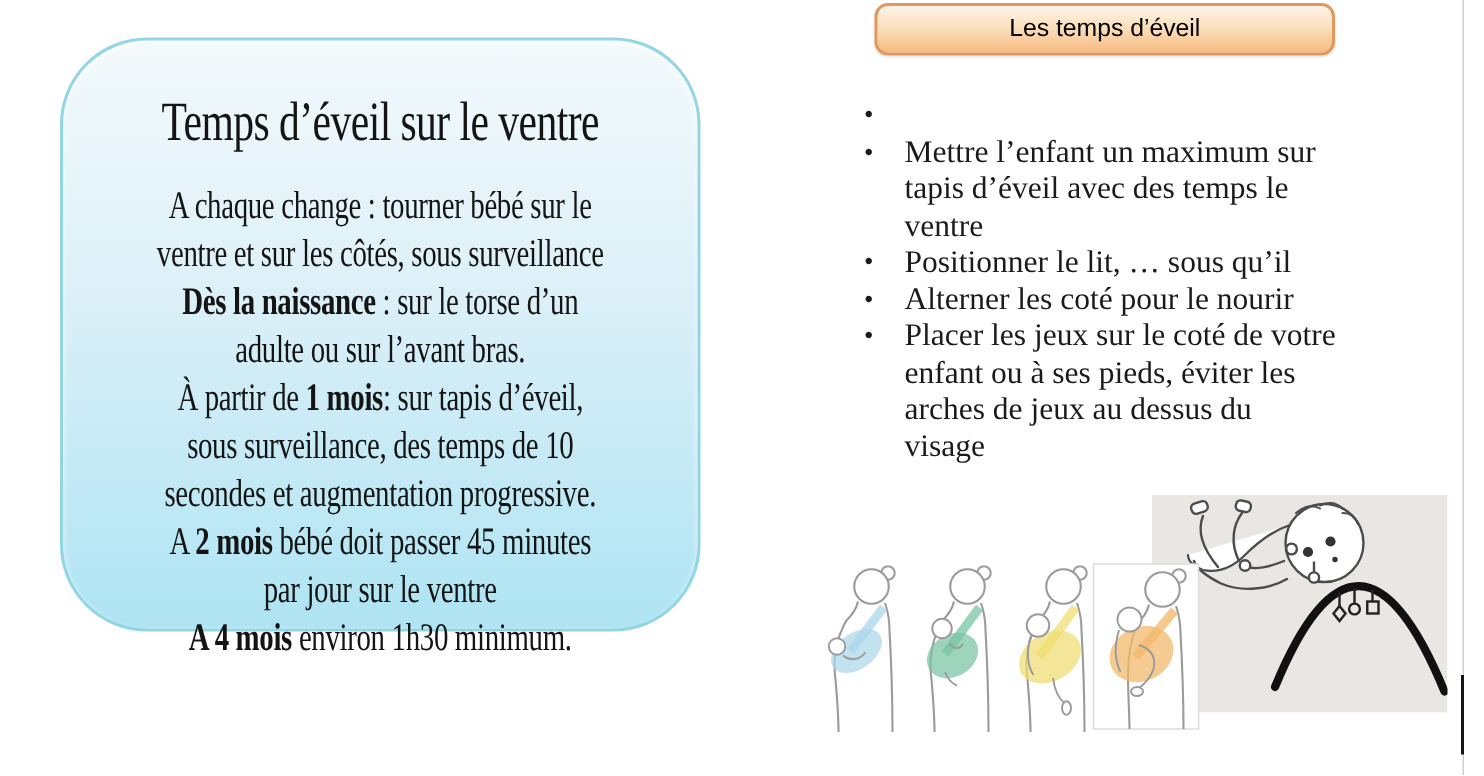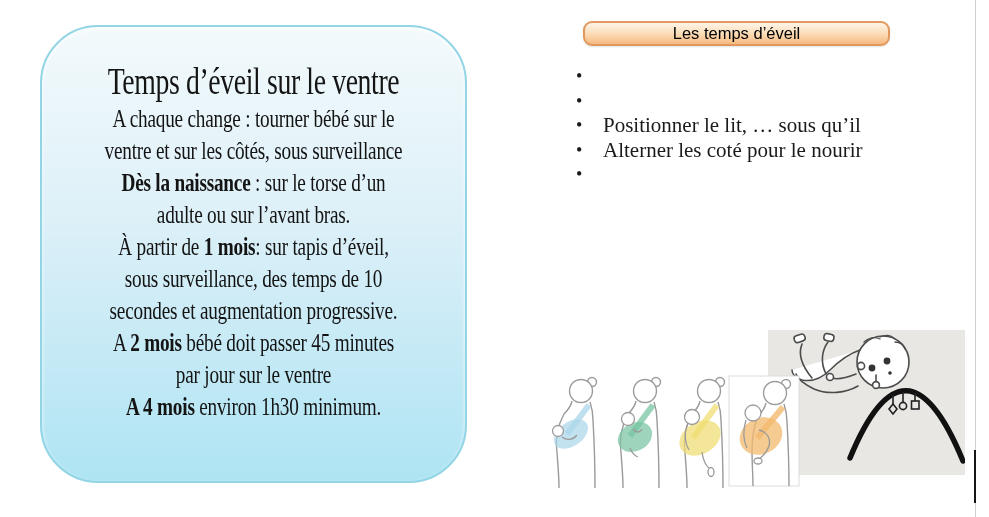--- a/index.html
+++ b/index.html
@@ -3,40 +3,40 @@
 <meta charset="utf-8">
 <style>
   html,body { margin:0; padding:0; background:#fff; }
   .slide {
     position:relative; width:989px; height:517px; background:#ffffff;
     font-family:"Liberation Serif", serif; overflow:hidden;
   }
 
   
   .card {
-    position:absolute; left:40px; top:25px; width:427px; height:458px;
+    position:absolute; left:40px; top:25px; width:427px; height:396px;
     box-sizing:border-box; border:2px solid #92d5e5; border-radius:58px;
     background:linear-gradient(180deg,#f3fafc 0%,#ddf0f8 42%,#aee4f3 100%);
     text-align:center; color:#141414;
     box-shadow:inset 0 2px 4px rgba(255,255,255,.8);
   }
   .card-title {
     margin-top:34px; font-size:37px; line-height:42px; white-space:nowrap;
     transform:scaleX(.75); transform-origin:50% 50%; letter-spacing:-.5px;
   }
-  .card-lines { margin-top:0; }
+  .card-lines { margin-top:18px; }
   .card-line {
     font-size:26px; line-height:32px; white-space:nowrap;
     transform:scaleX(.74); transform-origin:50% 50%; letter-spacing:-.3px;
   }
   .card-line .b { font-weight:bold; }
 
   
   .banner {
-    position:absolute; left:583px; top:21px; width:307px; height:25px;
+    position:absolute; left:583px; top:2px; width:307px; height:35px;
     box-sizing:border-box; border:2px solid #e0985e; border-radius:9px;
     background:linear-gradient(180deg,#fef4e9 0%,#fbe0bd 45%,#f6ba80 100%);
     display:flex; align-items:center; justify-content:center;
     font-family:"Liberation Sans", sans-serif; font-size:16.5px; color:#000;
     box-shadow:0 1px 2px rgba(0,0,0,.12);
   }
 
   
   .bullets {
     position:absolute; left:576px; top:64px; width:375px;
@@ -78,35 +78,46 @@
   <div class="banner">
     <span>Les temps d’éveil</span>
   </div>
 
   <ul class="bullets">
       <li>
         <span class="dot">•</span>
       </li>
       <li>
         <span class="dot">•</span>
+        <div class="bullet-text">
+          <div>Mettre l’enfant un maximum sur</div>
+          <div>tapis d’éveil avec des temps le</div>
+          <div>ventre</div>
+        </div>
       </li>
       <li>
         <span class="dot">•</span>
         <div class="bullet-text">
           <div>Positionner le lit, … sous qu’il</div>
         </div>
       </li>
       <li>
         <span class="dot">•</span>
         <div class="bullet-text">
           <div>Alterner les coté pour le nourir</div>
         </div>
       </li>
       <li>
         <span class="dot">•</span>
+        <div class="bullet-text">
+          <div>Placer les jeux sur le coté de votre</div>
+          <div>enfant ou à ses pieds, éviter les</div>
+          <div>arches de jeux au dessus du</div>
+          <div>visage</div>
+        </div>
       </li>
     </ul>
 
   <div class="arch-img">
     <svg width="197" height="145" viewBox="0 0 197 145">
       <rect x="0" y="0" width="197" height="145" fill="#e9e7e3"></rect>
 
       <g stroke="#4c4c4c" stroke-width="1.6" fill="none" stroke-linecap="round">
         <circle cx="115" cy="32" r="26" fill="#ffffff"></circle>
         <path d="M96,12 q8,-7 16,-3 M112,7 q9,-4 15,2 M127,12 q8,0 10,7" stroke-width="1.3"></path>

